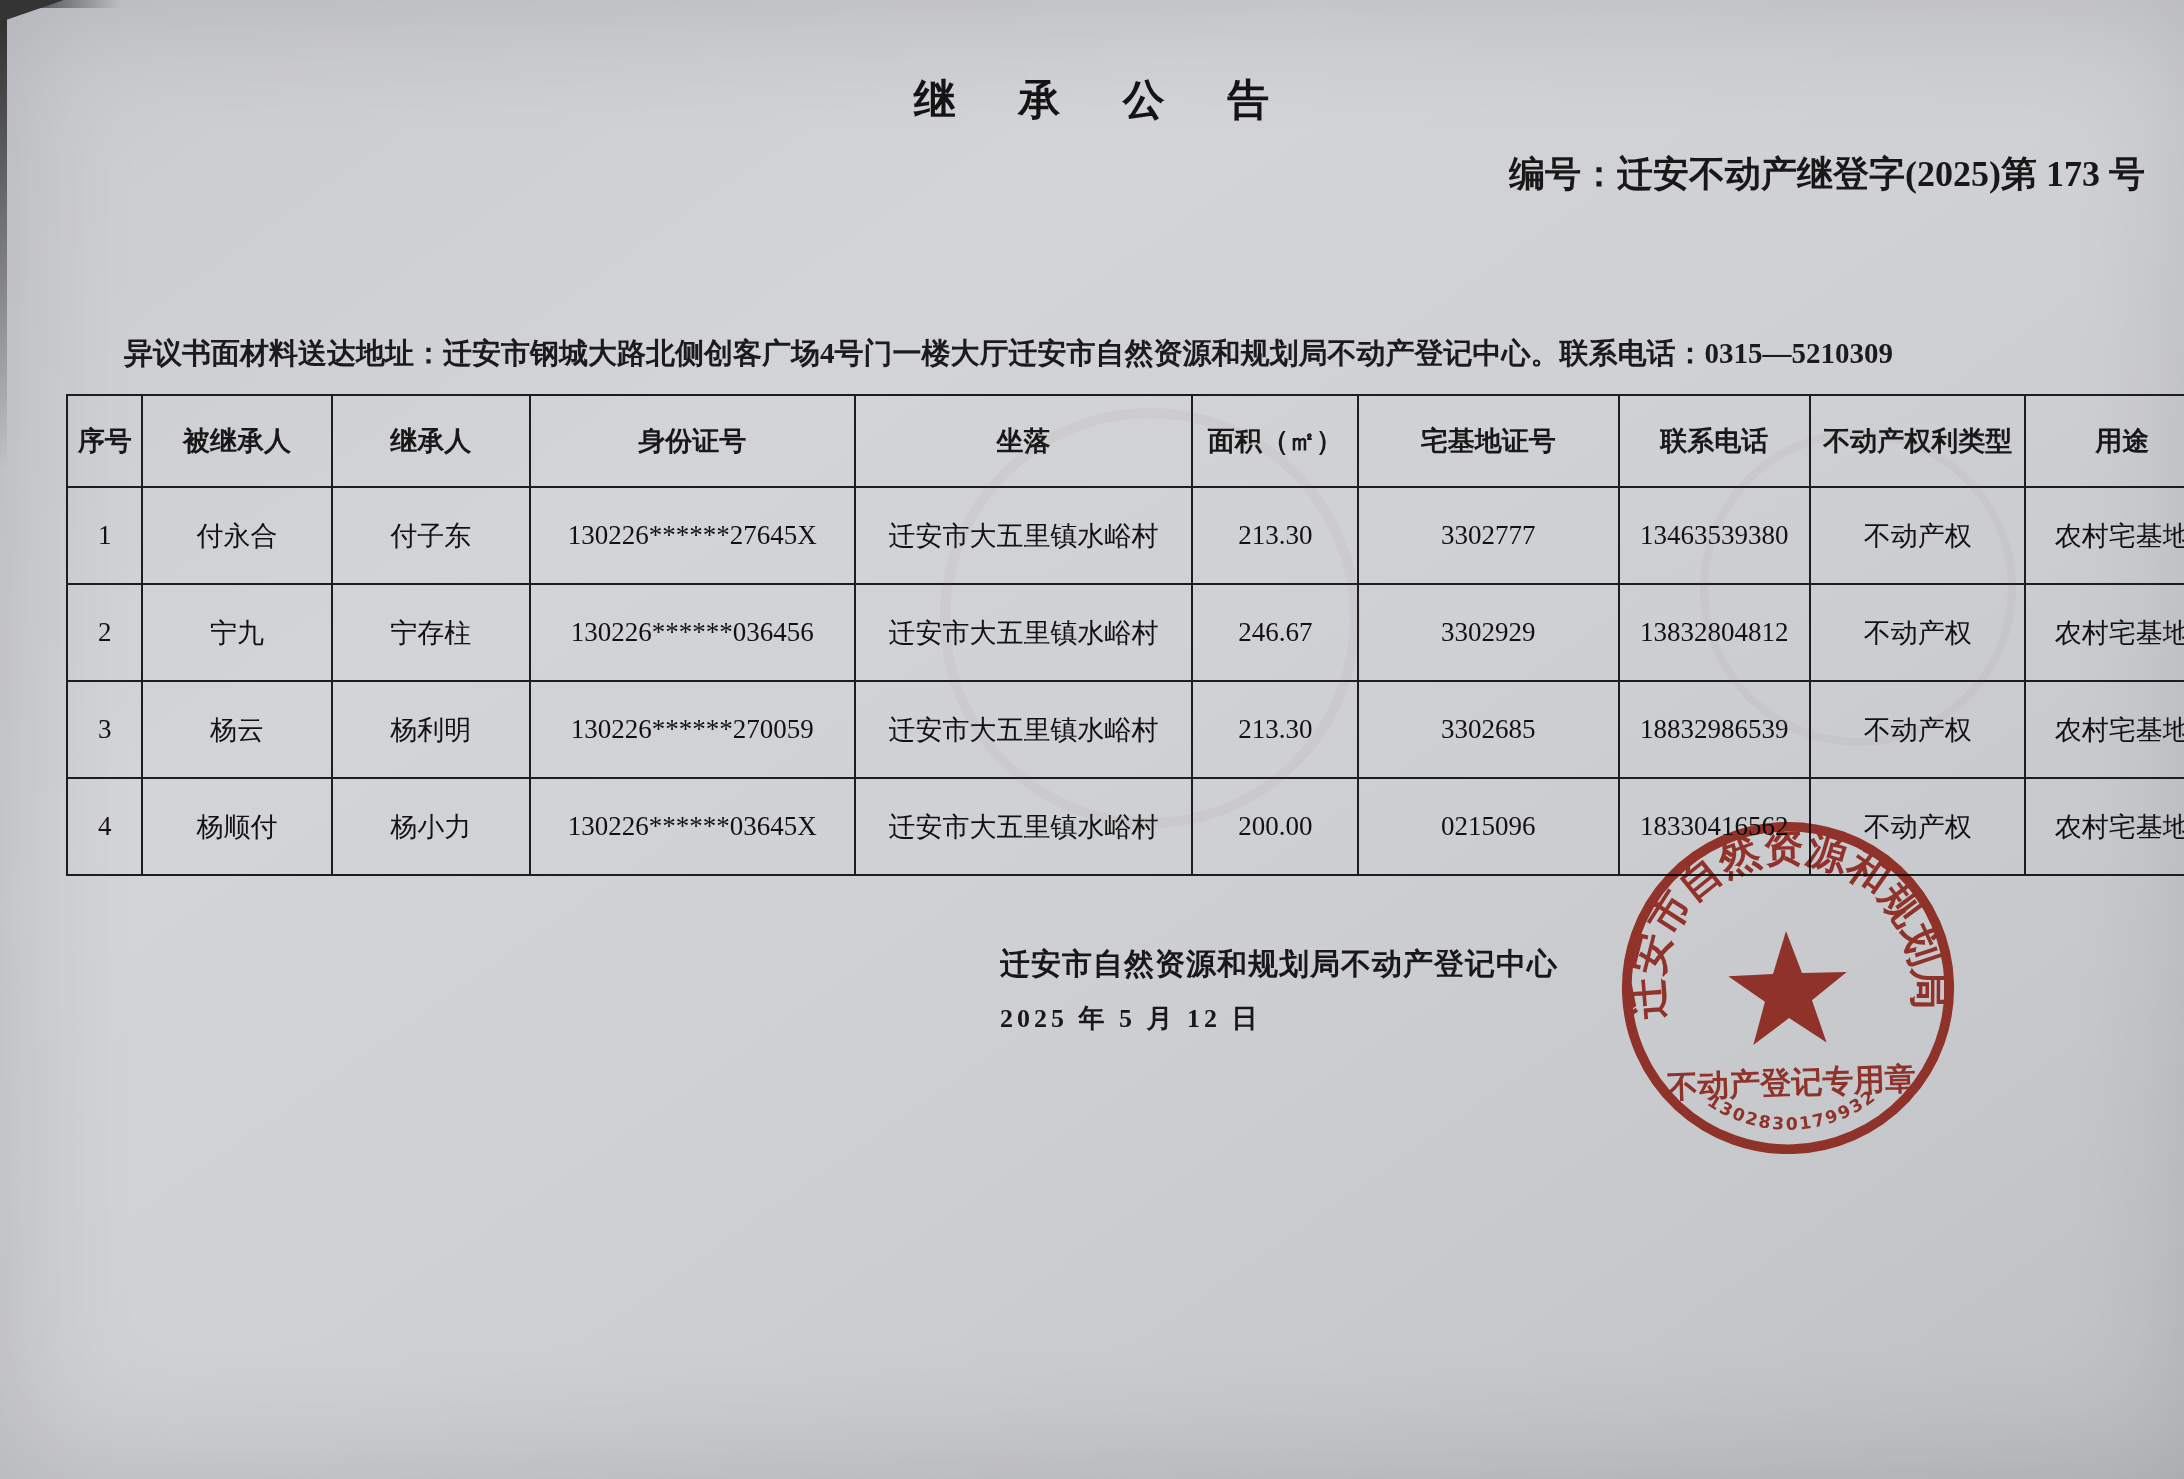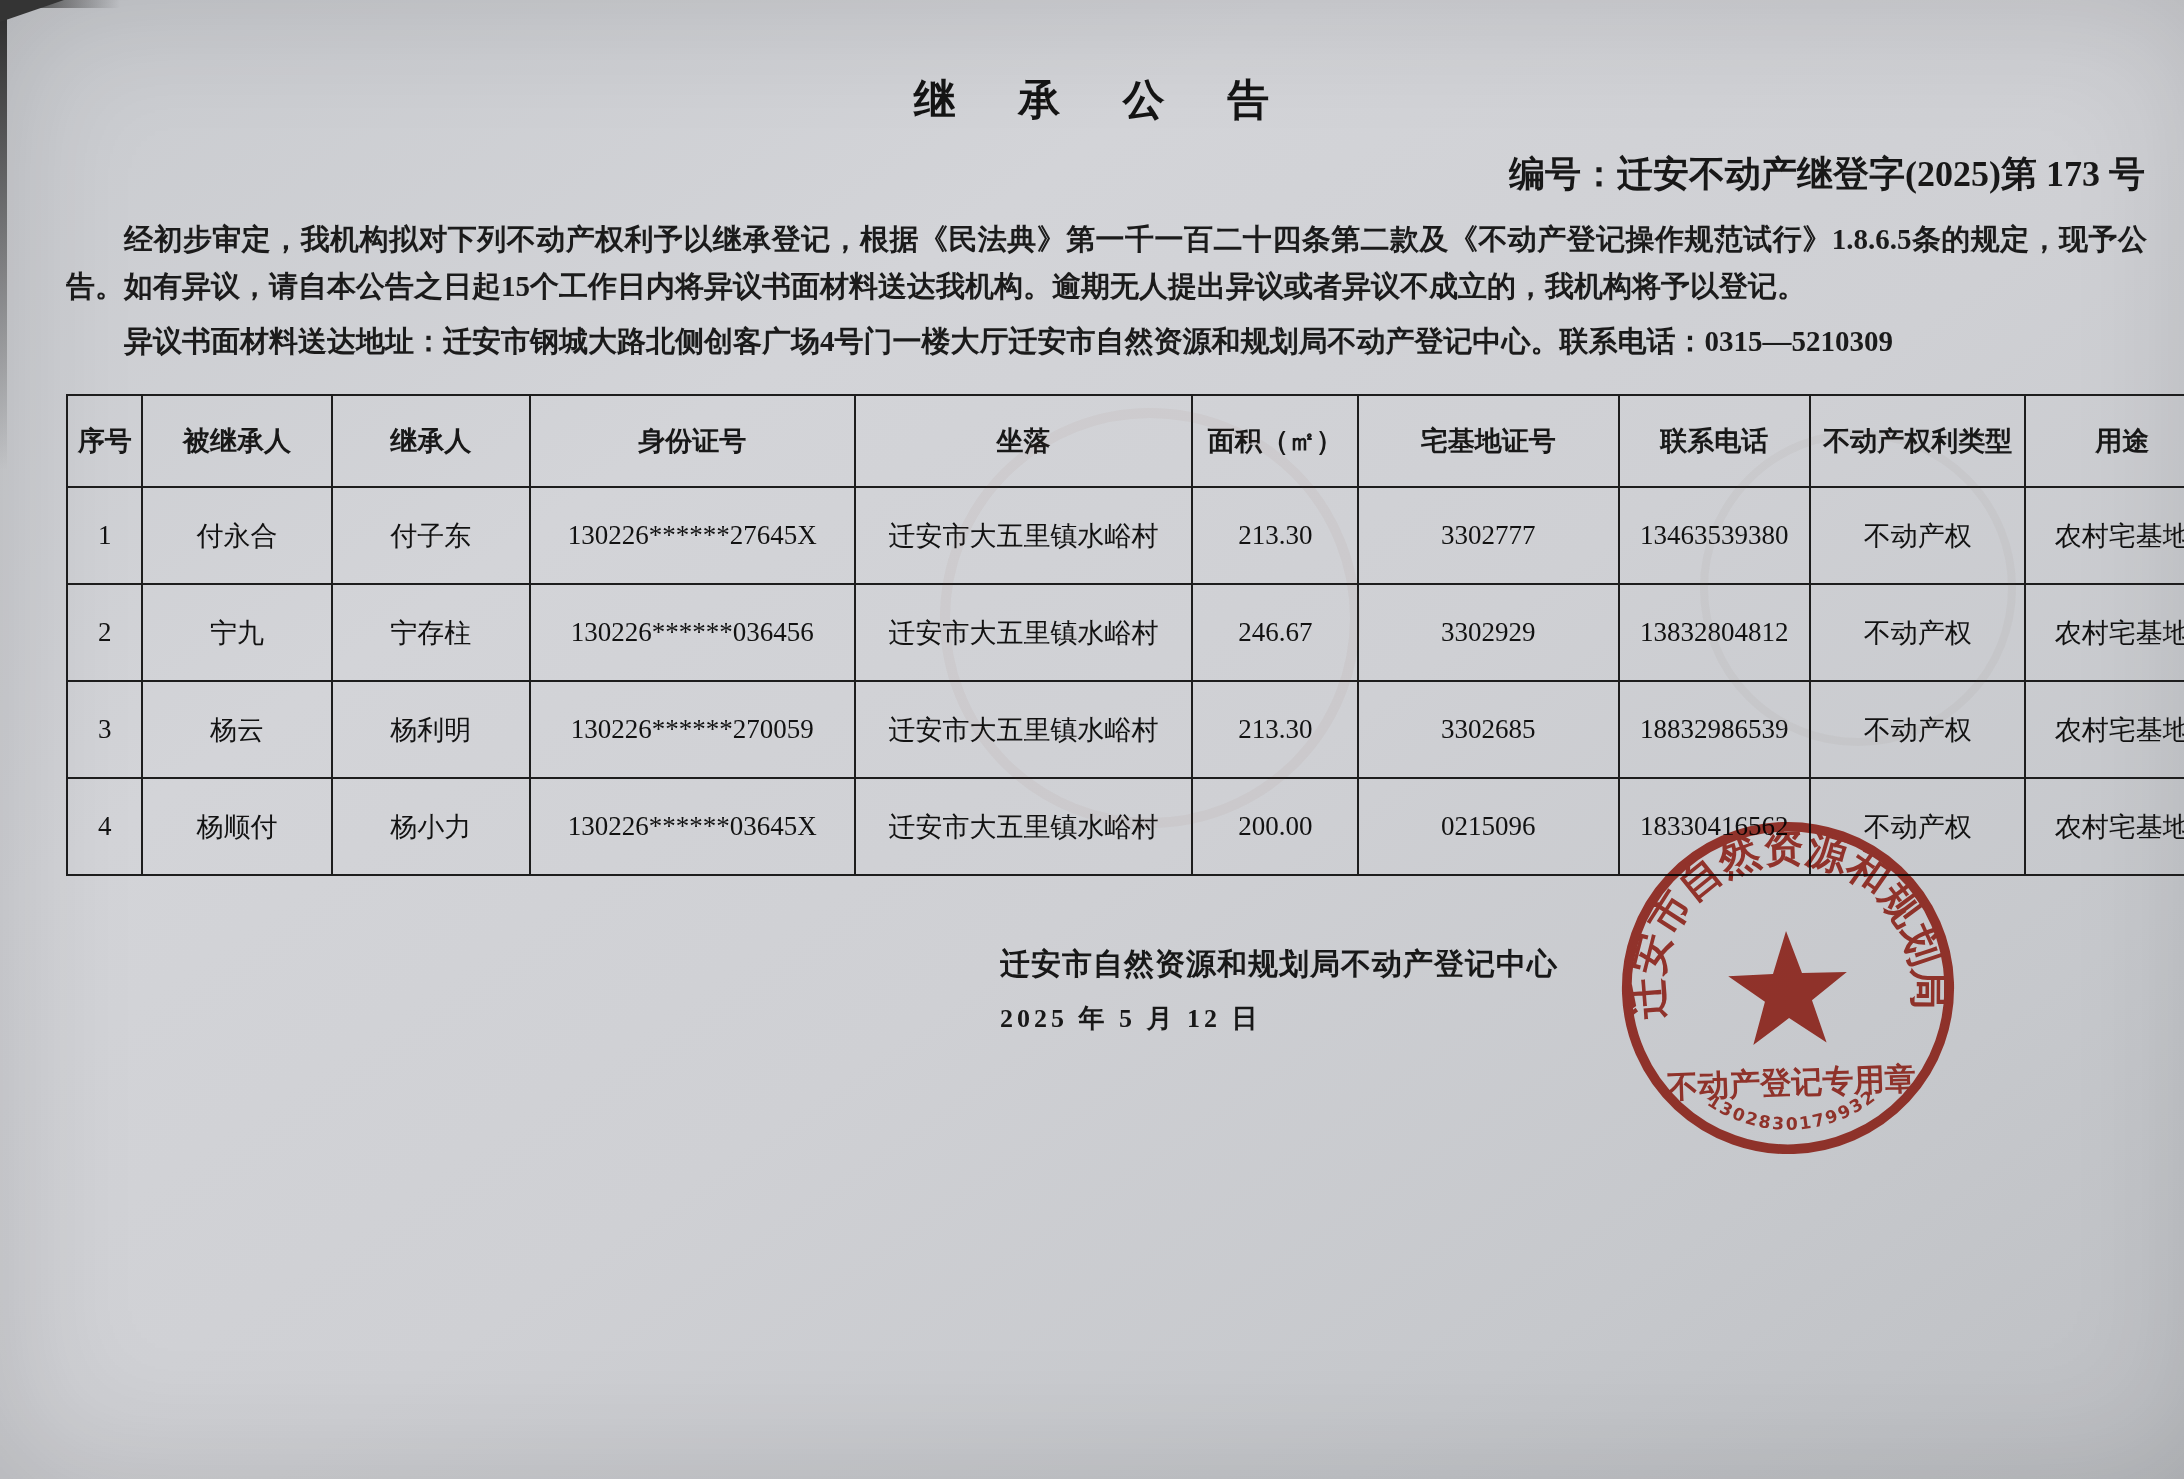--- a/index.html
+++ b/index.html
@@ -14,21 +14,21 @@
   .edge-top{position:absolute;left:0;top:0;width:120px;height:8px;
     background:linear-gradient(to right,#2a2a2a,rgba(40,40,40,0));}
   .corner-wedge{position:absolute;left:0;top:0;width:64px;height:22px;
     background:#343434;clip-path:polygon(0 0,100% 0,0 100%);}
   .title{position:absolute;top:72px;left:0;width:100%;text-align:center;
     font-size:42px;font-weight:bold;letter-spacing:26px;color:#141414;}
   .doc-number{position:absolute;top:150px;right:64px;font-size:36px;font-weight:bold;}
   .para{position:absolute;left:66px;right:62px;font-size:29px;font-weight:bold;
     line-height:47px;text-align:justify;text-indent:2em;color:#1b1b1b;}
   .para1{top:216px;}
-  .para2{top:318px;}
+  .para2{top:330px;}
   table.notice{position:absolute;top:394px;left:66px;width:2154px;height:470px;
     border-collapse:collapse;table-layout:fixed;}
   table.notice th,table.notice td{
     border:2px solid #1d1d1d;text-align:center;vertical-align:middle;
     padding:0 4px;overflow:hidden;}
   table.notice th{font-size:27px;font-weight:bold;height:90px;}
   table.notice td{font-size:27px;font-weight:normal;height:95px;color:#121212;}
   .sign-block{position:absolute;top:944px;left:1000px;width:600px;text-align:left;z-index:3;}
   .sign-agency{font-size:30px;font-weight:bold;letter-spacing:1px;}
   .sign-date{font-size:26px;font-weight:bold;margin-top:16px;letter-spacing:4px;}
@@ -45,21 +45,20 @@
 <div class="page">
 
   <div class="edge-left"></div>
   <div class="edge-top"></div>
   <div class="corner-wedge"></div>
 
   <div class="title">继 承 公 告</div>
 
   <div class="doc-number">编号：迁安不动产继登字(2025)第 173 号</div>
 
-  <div class="para para1">经初步审定，我机构拟对下列不动产权利予以继承登记，根据《民法典》第一千一百二十四条第二款及《不动产登记操作规范试行》1.8.6.5条的规定，现予公告。如有异议，请自本公告之日起15个工作日内将异议书面材料送达我机构。逾期无人提出异议或者异议不成立的，我机构将予以登记。</div>
   <div class="para para2">异议书面材料送达地址：迁安市钢城大路北侧创客广场4号门一楼大厅迁安市自然资源和规划局不动产登记中心。联系电话：0315—5210309</div>
 
   <div class="ghost-seal"></div>
   <div class="ghost-seal2"></div>
 
   <table class="notice">
     <colgroup>
         <col style="width: 3.5%;">
         <col style="width: 8.8%;">
         <col style="width: 9.2%;">

